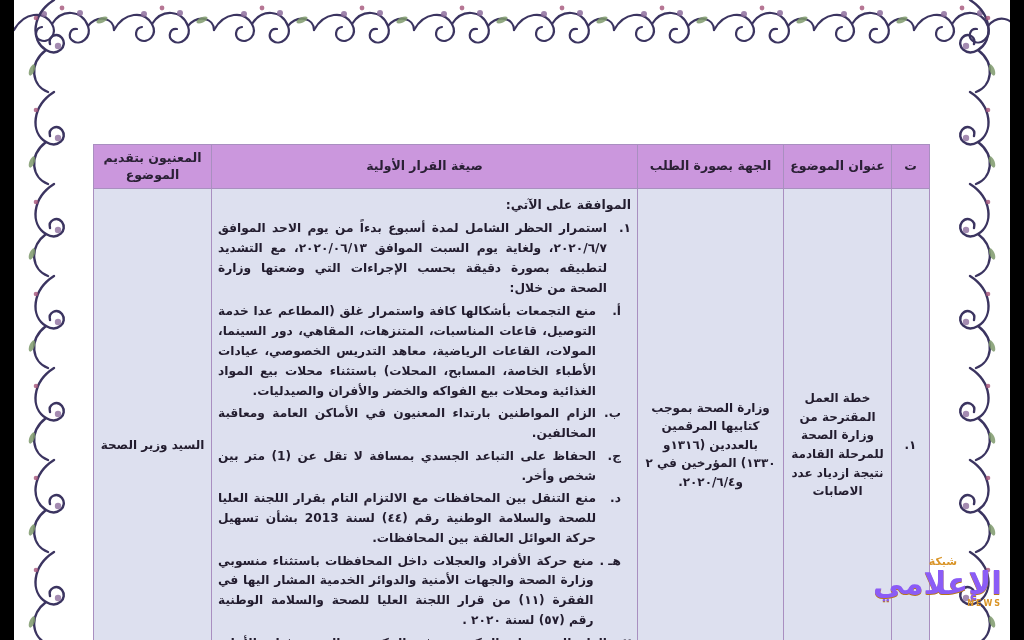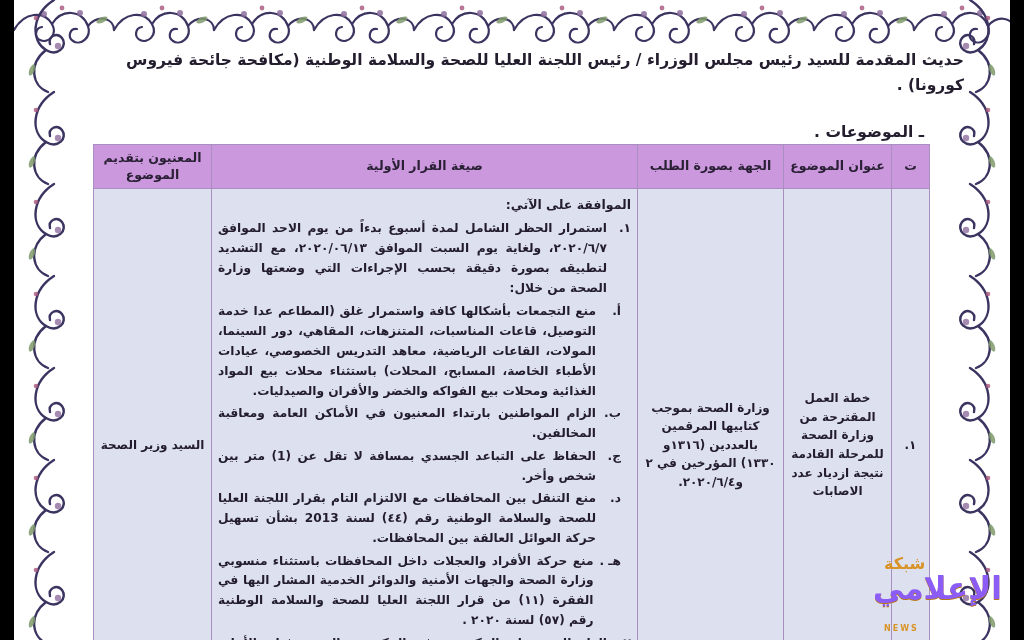--- a/index.html
+++ b/index.html
@@ -200,45 +200,44 @@
     position: absolute;
     right: 22px;
     bottom: 6px;
     width: 118px;
     height: 78px;
     z-index: 30;
     pointer-events: none;
   }
   .wm-top {
     font-family: "DejaVu Sans", sans-serif;
-    font-size: 16px;
+    font-size: 11px;
     font-weight: 700;
     color: #d99427;
-    text-align: left;
+    text-align: center;
     line-height: 1;
     letter-spacing: 1px;
   }
   .wm-main {
     font-family: "DejaVu Sans", sans-serif;
     font-size: 31px;
     font-weight: 700;
     color: #8b5cf6;
     text-align: center;
     line-height: 1.05;
     text-shadow: 0 1px 0 #b8761a;
   }
   .wm-bottom {
     font-family: "DejaVu Sans", sans-serif;
     font-size: 8px;
     font-weight: 700;
     color: #d99427;
-    text-align: left;
+    text-align: right;
     letter-spacing: 2px;
     line-height: 1;
-    margin-top: 20px;
   }
 </style>
 </head>
 <body>
 
 <div class="page">
 
   <div class="edge-strip left"></div>
   <div class="edge-strip right"></div>
 
@@ -394,22 +393,20 @@
           <ellipse cx="18" cy="346" rx="2.6" ry="6" transform="rotate(22 18 346)"></ellipse>
           <ellipse cx="18" cy="438" rx="2.6" ry="6" transform="rotate(22 18 438)"></ellipse>
           <ellipse cx="18" cy="530" rx="2.6" ry="6" transform="rotate(22 18 530)"></ellipse>
           <ellipse cx="18" cy="622" rx="2.6" ry="6" transform="rotate(22 18 622)"></ellipse>
         </g>
       </g>
     </svg>
   </div>
 
   <div class="headings">
-    <div class="head-line">حديث المقدمة للسيد رئيس مجلس الوزراء / رئيس اللجنة العليا للصحة والسلامة الوطنية (مكافحة جائحة فيروس كورونا) .</div>
-    <div class="head-line second">ـ الموضوعات .</div>
   </div>
 
   <table class="doc-table">
     <colgroup>
       <col class="col-seq">
       <col class="col-title">
       <col class="col-entity">
       <col class="col-decision">
       <col class="col-concerned">
     </colgroup>

